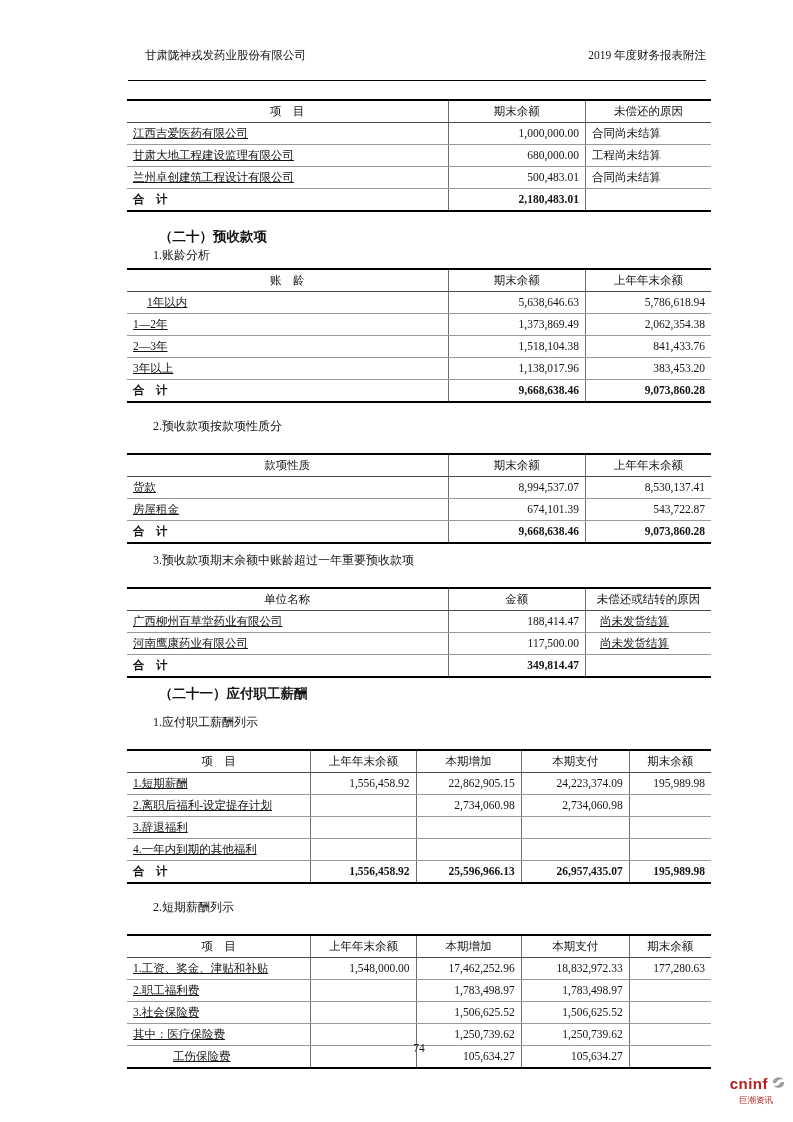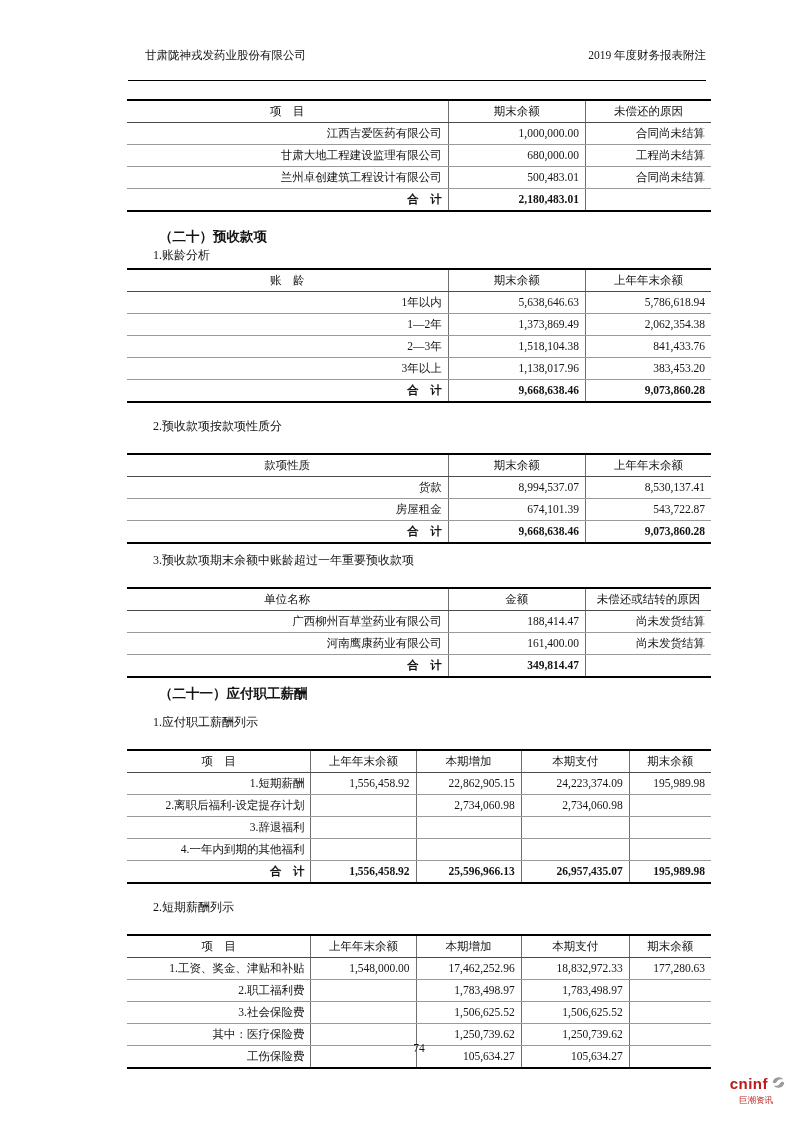--- a/index.html
+++ b/index.html
@@ -26,23 +26,23 @@
   }
   th,td{
     height:21px;line-height:21px;padding:0 6px;
     font-weight:normal;overflow:hidden;white-space:nowrap;
   }
   thead th{text-align:center;border-bottom:1px solid #4a4a4a;}
   tbody td{border-bottom:1px solid #9a9a9a;}
   tbody tr:last-child td{border-bottom:none;}
   tbody tr.total td{font-weight:bold;border-top:1px solid #303030;}
   th + th, td + td{border-left:1px solid #6f6f6f;}
-  .a-left{text-align:right;}
+  .a-left{text-align:left;text-decoration:underline;}
   .a-right{text-align:right;}
-  .a-center{text-align:right;}
+  .a-center{text-align:left;}
   
   .sec-title{
     font-family:"Liberation Sans","DejaVu Sans",sans-serif;
     font-weight:bold;font-size:13.5px;line-height:20px;
     margin:0 0 0 32px;
   }
   .sub-title{font-size:12px;line-height:17px;margin:0 0 0 26px;}
   .mt-t1{margin-top:13px;}
   .mt-s20{margin-top:15px;}
   .mt-sub{}
@@ -217,21 +217,21 @@
             </tr>
           </thead>
           <tbody>
             <tr>
               <td class="a-left">广西柳州百草堂药业有限公司</td>
               <td class="a-right">188,414.47</td>
               <td class="a-left" style="padding-left: 14px;">尚未发货结算</td>
             </tr>
             <tr>
               <td class="a-left">河南鹰康药业有限公司</td>
-              <td class="a-right">161,400.00</td>
+              <td class="a-right">117,500.00</td>
               <td class="a-left" style="padding-left: 14px;">尚未发货结算</td>
             </tr>
             <tr class="total">
               <td class="a-center">合　计</td>
               <td class="a-right">349,814.47</td>
               <td class="a-left"></td>
             </tr>
           </tbody>
         </table>
       </div>

